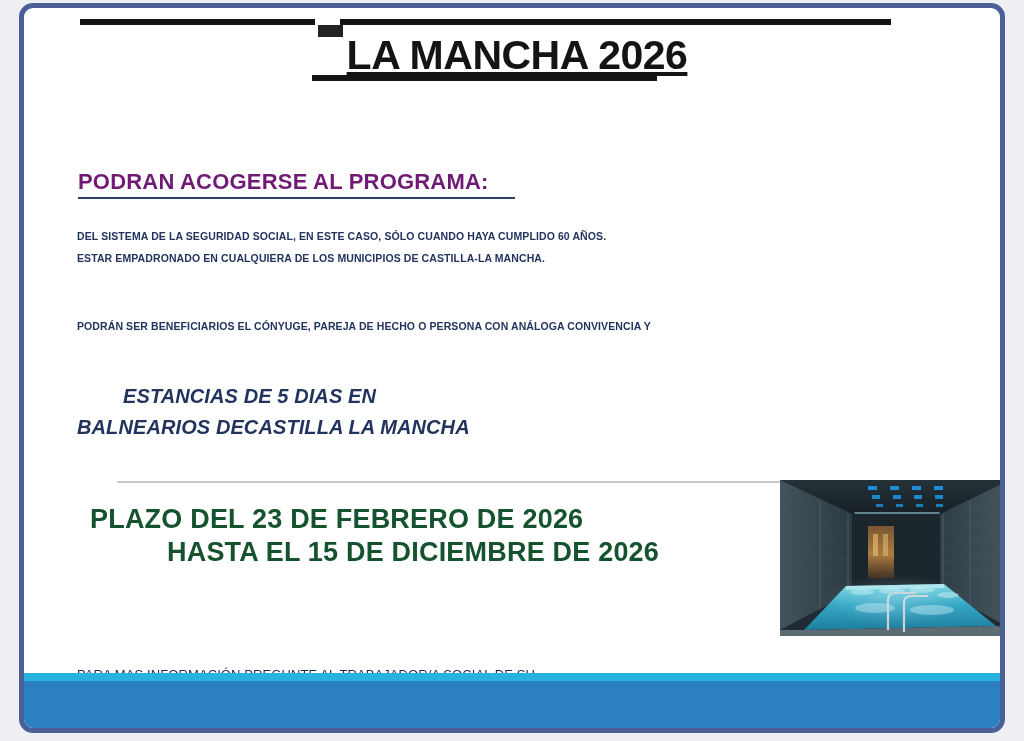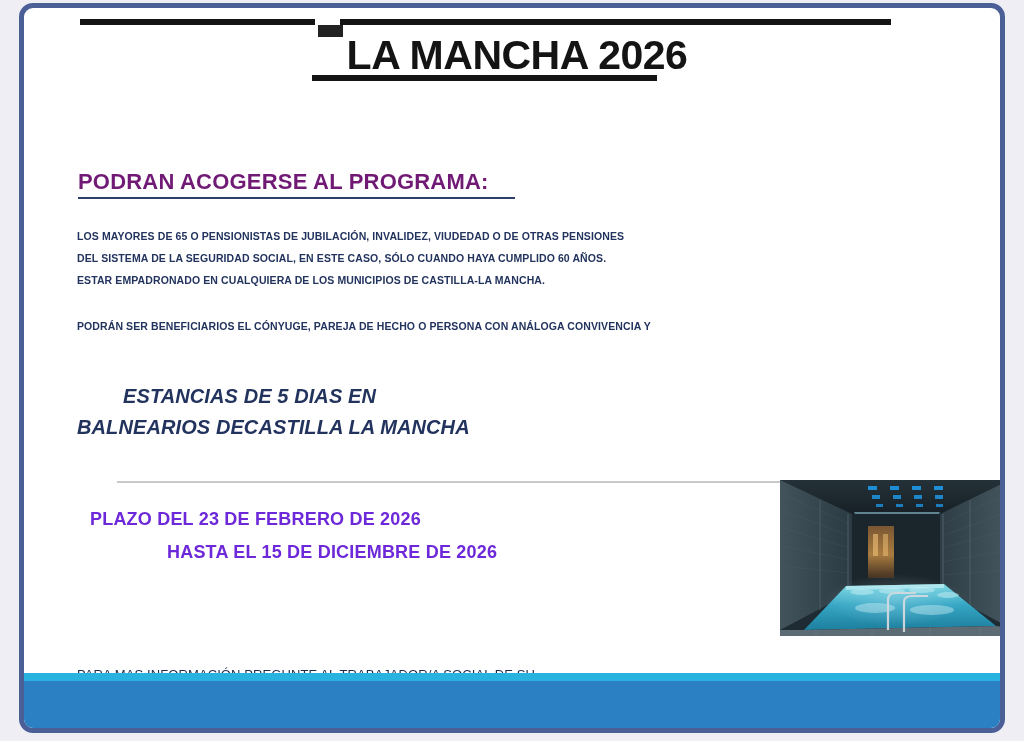--- a/index.html
+++ b/index.html
@@ -51,20 +51,21 @@
     left: 0;
     top: 24px;
     width: 986px;
     text-align: center;
     font-size: 41px;
     font-weight: bold;
     letter-spacing: -0.5px;
     color: #141414;
     font-family: "Liberation Sans", sans-serif;
     white-space: nowrap;
+    text-decoration: underline;
   }
   .title-underline {
     position: absolute;
     left: 288px;
     top: 67px;
     width: 345px;
     height: 6px;
     background: #141414;
   }
 
@@ -127,22 +128,22 @@
     width: 664px;
     height: 2px;
     background: #c9c9c9;
   }
 
   
   .deadline {
     position: absolute;
     left: 53px;
     top: 495px;
-    color: #6d28d9;
-    font-size: 18px;
+    color: #14532d;
+    font-size: 27px;
     font-weight: bold;
     line-height: 33px;
     letter-spacing: 0.2px;
     white-space: nowrap;
   }
   .deadline .line1 { padding-left: 13px; }
   .deadline .line2 { padding-left: 90px; }
 
   
   .footer-note {
@@ -197,21 +198,20 @@
   <div class="top-rule top-rule-right"></div>
   <div class="top-block"></div>
 
   <div class="title">LA MANCHA 2026</div>
   <div class="title-underline"></div>
 
   <div class="section-heading">PODRAN ACOGERSE AL PROGRAMA:</div>
   <div class="section-heading-underline"></div>
 
   <div class="body-block body-block-1">
-    <p>LOS MAYORES DE 65  O PENSIONISTAS DE JUBILACIÓN, INVALIDEZ, VIUDEDAD O DE  OTRAS  PENSIONES</p>
     <p>DEL SISTEMA DE LA  SEGURIDAD SOCIAL, EN ESTE CASO, SÓLO CUANDO  HAYA  CUMPLIDO 60 AÑOS.</p>
     <p>ESTAR EMPADRONADO EN CUALQUIERA DE LOS MUNICIPIOS DE CASTILLA-LA MANCHA.</p>
   </div>
 
   <div class="body-block body-block-2">
     <p>PODRÁN SER BENEFICIARIOS EL CÓNYUGE, PAREJA DE HECHO O PERSONA CON ANÁLOGA CONVIVENCIA Y</p>
   </div>
 
   <div class="statement">
     <div class="line1">ESTANCIAS DE 5 DIAS EN</div>

